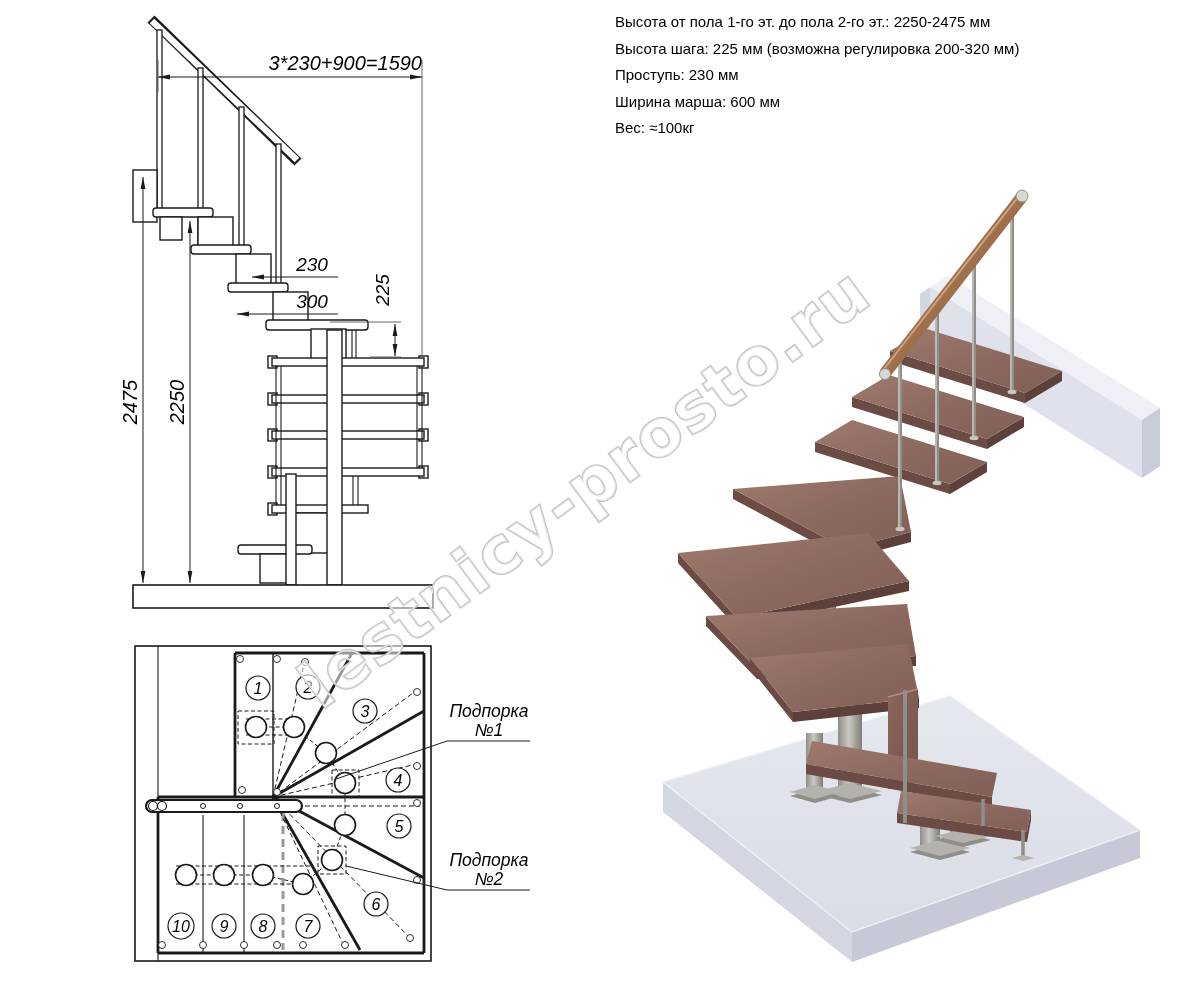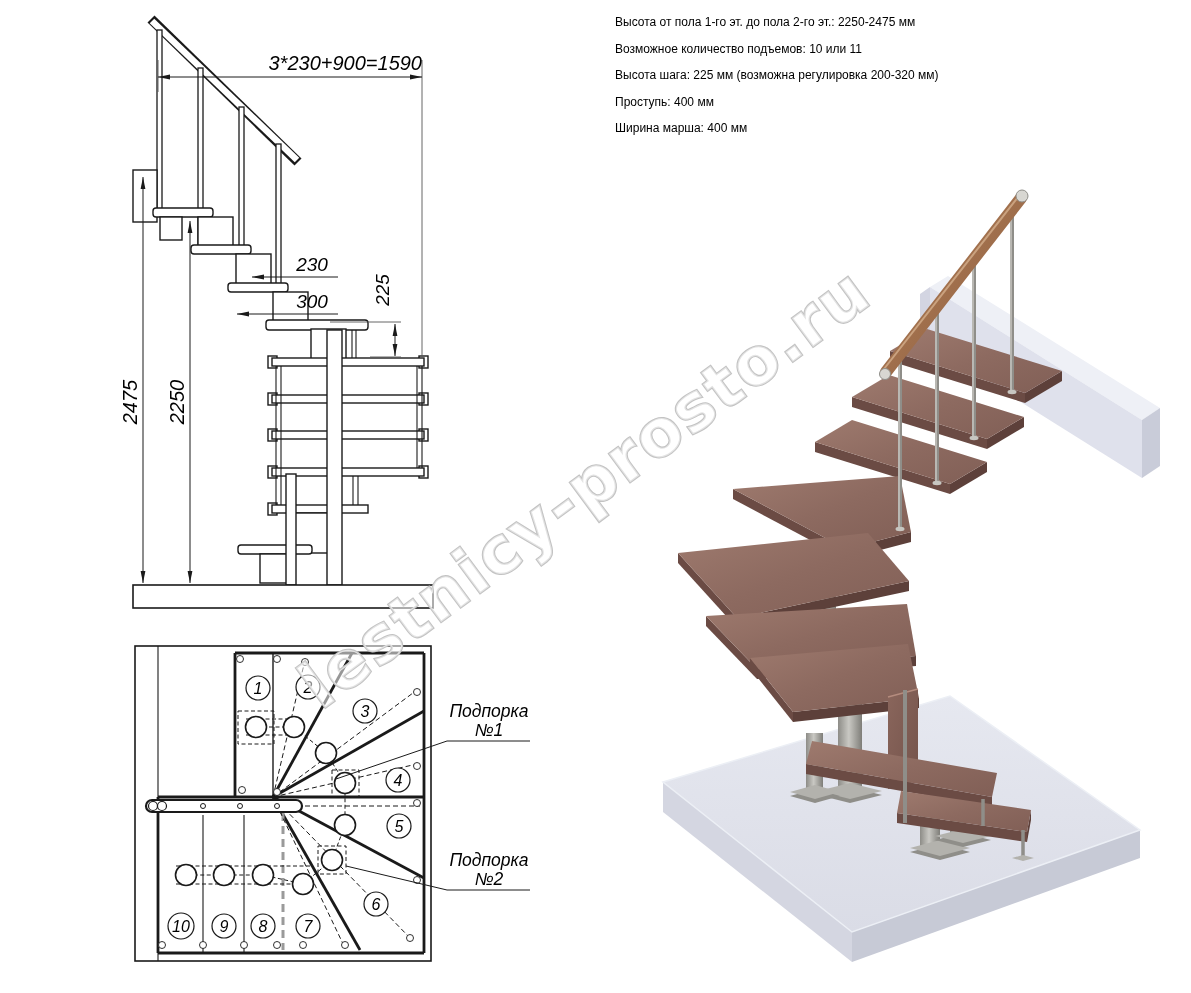--- a/index.html
+++ b/index.html
@@ -1,18 +1,18 @@
 <!DOCTYPE html>
 <html><head>
 <meta charset="utf-8">
 <style>
   html,body{margin:0;padding:0;background:#ffffff;}
   .stage{position:relative;width:1191px;height:993px;background:#fff;overflow:hidden;
          font-family:"Liberation Sans",sans-serif;}
-  .specs{position:absolute;left:615px;top:9px;width:560px;font-size:12px;line-height:26.6px;
+  .specs{position:absolute;left:615px;top:9px;width:560px;font-size:15px;line-height:26.6px;
          color:#000;font-family:"Liberation Sans",sans-serif;}
   svg{position:absolute;left:0;top:0;}
   .dimtxt{font-family:"Liberation Sans",sans-serif;font-style:italic;font-size:20px;fill:#000;}
   .dimtxt2{font-family:"Liberation Sans",sans-serif;font-style:italic;font-size:19px;fill:#000;}
   .stepnum{font-family:"Liberation Sans",sans-serif;font-style:italic;font-size:16px;fill:#000;}
   .lbl{font-family:"Liberation Sans",sans-serif;font-style:italic;font-size:17.5px;fill:#000;}
   .wm{font-family:"DejaVu Sans",sans-serif;font-weight:bold;letter-spacing:2px;
       paint-order:stroke;}
 </style>
 </head>
@@ -362,19 +362,19 @@
         <circle cx="1022" cy="196" r="6" fill="#d8d7d2" stroke="#8f8e89" stroke-width="1"></circle>
         <circle cx="885" cy="374" r="5.5" fill="#d8d7d2" stroke="#8f8e89" stroke-width="1"></circle>
       </g>
     </g>
 
     <text class="wm" transform="translate(598,506) rotate(-36.5)" text-anchor="middle" font-size="65" fill="rgba(255,255,255,0.55)" stroke="#c3c3c3" stroke-width="2.2">lestnicy-prosto.ru</text>
   </svg>
 
   <div class="specs">
     <div>Высота от пола 1-го эт. до пола 2-го эт.: 2250-2475 мм</div>
-    <div>Возможное количество подъемов: 10 или 11</div>
     <div>Высота шага: 225 мм (возможна регулировка 200-320 мм)</div>
-    <div>Проступь: 400 мм</div>
-    <div>Ширина марша: 400 мм</div>
+    <div>Проступь: 230 мм</div>
+    <div>Ширина марша: 600 мм</div>
+    <div>Вес: ≈100кг</div>
   </div>
 
 </div>
 
 </body></html>

